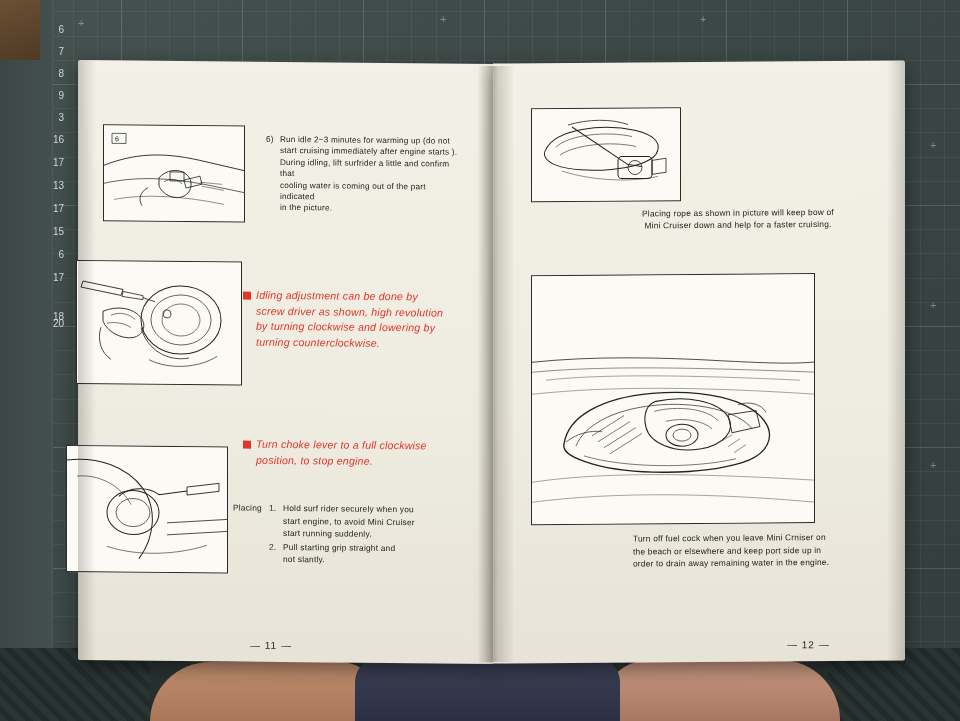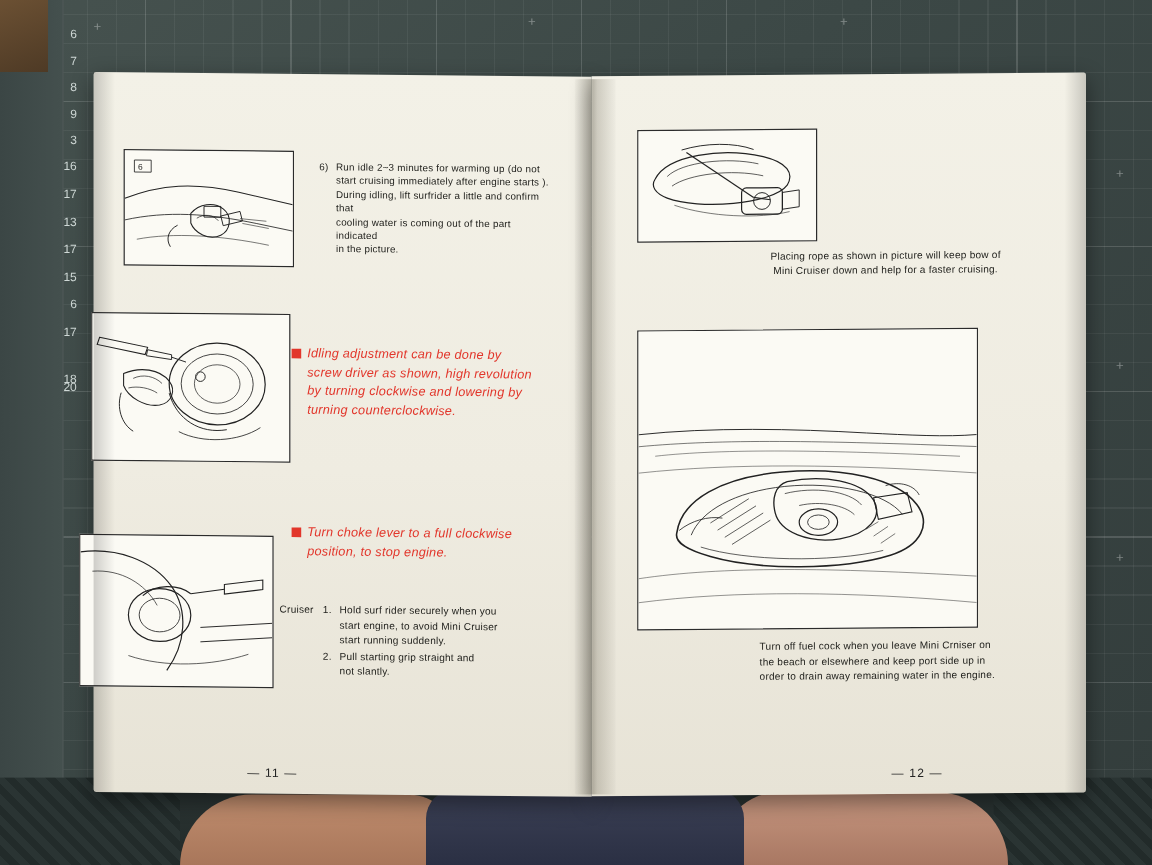--- a/index.html
+++ b/index.html
@@ -115,21 +115,21 @@
     color:#e2362b;font-size:10.6px;line-height:15.6px;font-style:italic;
   }
   .red-sq{
     display:inline-block;width:8px;height:8px;background:#e2362b;margin-right:5px;
     vertical-align:-1px;
   }
   .cap-txt{font-size:8.4px;line-height:12px;color:#23231f;text-align:center;}
   .cap-left{font-size:8.4px;line-height:12.6px;color:#23231f;}
   .caution{font-size:8.4px;line-height:12.6px;color:#23231f;}
   .folio{
-    position:absolute;font-size:10px;color:#222;letter-spacing:1px;
+    position:absolute;font-size:10px;color:#222;letter-spacing:1px;margin-left:44px;
   }
   .shadow-edge-l{
     position:absolute;left:0;top:0;width:18px;height:600px;
     background:linear-gradient(90deg,rgba(0,0,0,0.18),rgba(0,0,0,0));
   }
   .shadow-edge-r{
     position:absolute;right:0;top:0;width:18px;height:600px;
     background:linear-gradient(270deg,rgba(0,0,0,0.18),rgba(0,0,0,0));
   }
 </style>
@@ -254,21 +254,21 @@
           </svg>
         </div>
 
         <div class="txt red-txt" style="left:165px;top:375px;width:235px;">
           <div><span class="red-sq"></span><span>Turn choke lever to a full clockwise</span></div>
           <div style="padding-left:13px;">position, to stop engine.</div>
         </div>
 
         <div class="txt caution" style="left:155px;top:440px;width:230px;">
           <div style="display:flex;">
-            <div style="width:36px;flex:none;">Cruiser</div>
+            <div style="width:36px;flex:none;">Placing</div>
             <div style="width:14px;flex:none;">1.</div>
             <div style="flex:1;">
               <div>Hold surf rider securely when you</div>
               <div>start engine, to avoid Mini Cruiser</div>
               <div>start running suddenly.</div>
             </div>
           </div>
           <div style="display:flex;margin-top:1px;">
             <div style="width:36px;flex:none;"></div>
             <div style="width:14px;flex:none;">2.</div>

